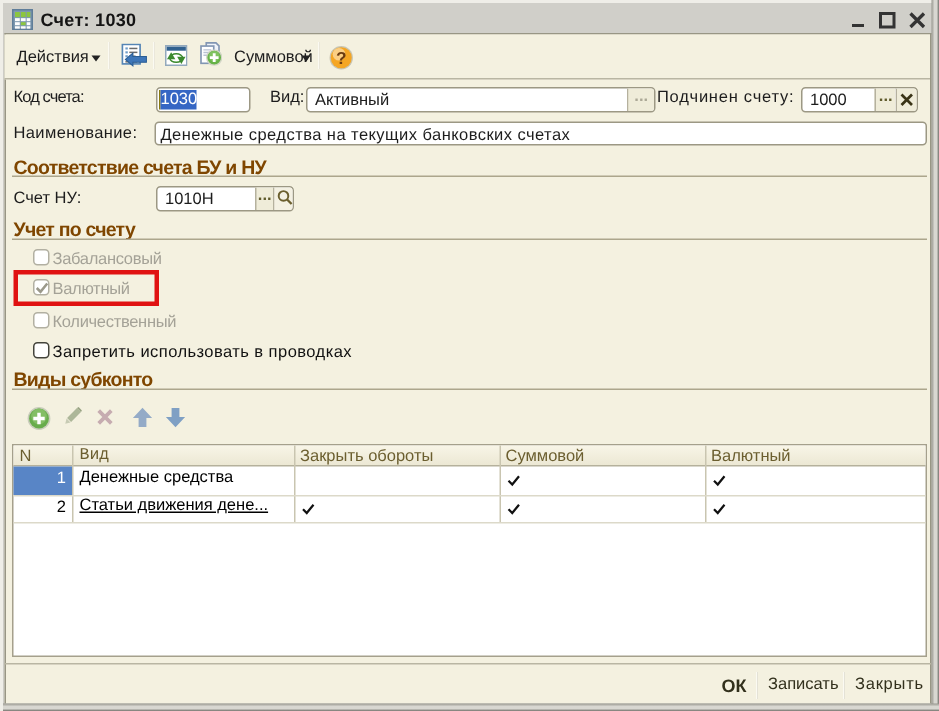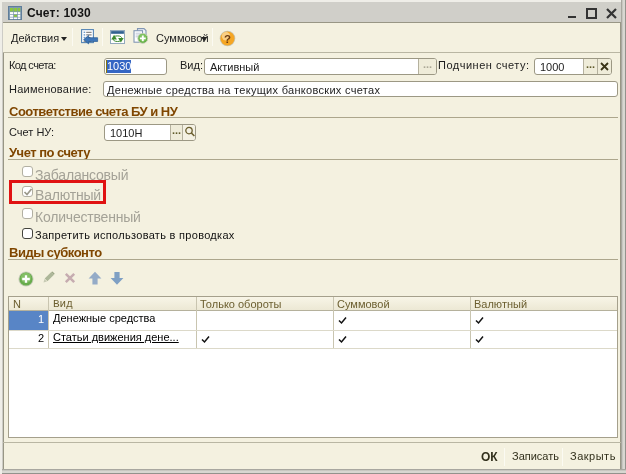--- a/index.html
+++ b/index.html
@@ -23,21 +23,21 @@
              border-bottom:1px solid #B9B6A3; }
   .tsep { top:28px; width:1px; height:18px; background:#BDBAA7; border-right:1px solid #FBFAF2; }
   .lbl { font-size:11px; color:#1d1d1d; white-space:nowrap; }
   .field { background:#fff; border:1px solid #9C9884; border-radius:3px; }
   .fbtn { background:#EFECD9; border-left:1px solid #B5B19E; font-size:11px; text-align:center; }
   .hdr { font-size:13px; font-weight:bold; color:#7F4600; white-space:nowrap; letter-spacing:-0.5px; }
   .hline { height:1px; background:#ACA68C; }
   .cb { width:11px; height:11px; border-radius:3px; background:#fff; }
   .cbd { border:1px solid #B2B0A2; }
   .cbe { border:1px solid #44443C; }
-  .cblbl-d { font-size:14px; color:#A4A297; letter-spacing:-0.2px; }
+  .cblbl-d { font-size:11px; color:#A4A297; letter-spacing:-0.2px; }
   .cblbl-e { font-size:11px; color:#111; }
   .thd { font-size:11px; color:#6B5E2F; white-space:nowrap; }
   .btxt { font-size:11px; color:#32301C; }
   .fsep { width:1px; background:#A6A494; border-right:1px solid #FBFAF2; }
 </style>
 </head>
 <body>
 <div id="win">
   <div class="abs" id="bTop"></div>
   <div class="abs" id="title"></div>
@@ -193,21 +193,21 @@
     <path d="M7 0.8 L13.4 7.6 L9.6 7.6 L9.6 13.6 L4.4 13.6 L4.4 7.6 L0.6 7.6 Z" fill="#94ABC7"></path>
   </svg>
   <svg class="abs" style="left:110px; top:271px;" width="14" height="15" viewBox="0 0 14 15">
     <path d="M7 13.8 L0.6 7 L4.4 7 L4.4 1 L9.6 1 L9.6 7 L13.4 7 Z" fill="#7FA0C4"></path>
   </svg>
 
   <div class="abs" style="left:8px; top:296px; width:610px; height:142px; background:#fff; border:1px solid #A5A08C;"></div>
   <div class="abs" style="left:9px; top:297px; width:608px; height:14px; background:linear-gradient(#F8F5E7,#ECE8D4); border-bottom:1px solid #B5B19C;"></div>
   <div class="abs thd" style="left:13px; top:298px;">N</div>
   <div class="abs thd" style="left:53px; top:298px;font-family:Liberation Mono, monospace;">Вид</div>
-  <div class="abs thd" style="left:200px; top:298px;">Только обороты</div>
+  <div class="abs thd" style="left:200px; top:298px;">Закрыть обороты</div>
   <div class="abs thd" style="left:337px; top:298px;">Суммовой</div>
   <div class="abs thd" style="left:474px; top:298px;">Валютный</div>
   <div class="abs" style="left:48px; top:297px; width:1px; height:51px; background:#C9C5B0;"></div>
   <div class="abs" style="left:196px; top:297px; width:1px; height:51px; background:#C9C5B0;"></div>
   <div class="abs" style="left:333px; top:297px; width:1px; height:51px; background:#C9C5B0;"></div>
   <div class="abs" style="left:470px; top:297px; width:1px; height:51px; background:#C9C5B0;"></div>
 
   <div class="abs" style="left:9px; top:311px; width:39px; height:19px; background:#5885C6; color:#fff; font-size:11px; text-align:right; padding:2px 4px 0 0;">1</div>
   <div class="abs" style="left:53px; top:312px; font-size:11px; color:#000;">Денежные средства</div>
   <div class="abs" style="left:9px; top:330px; width:608px; height:1px; background:#DCD9C9;"></div>

